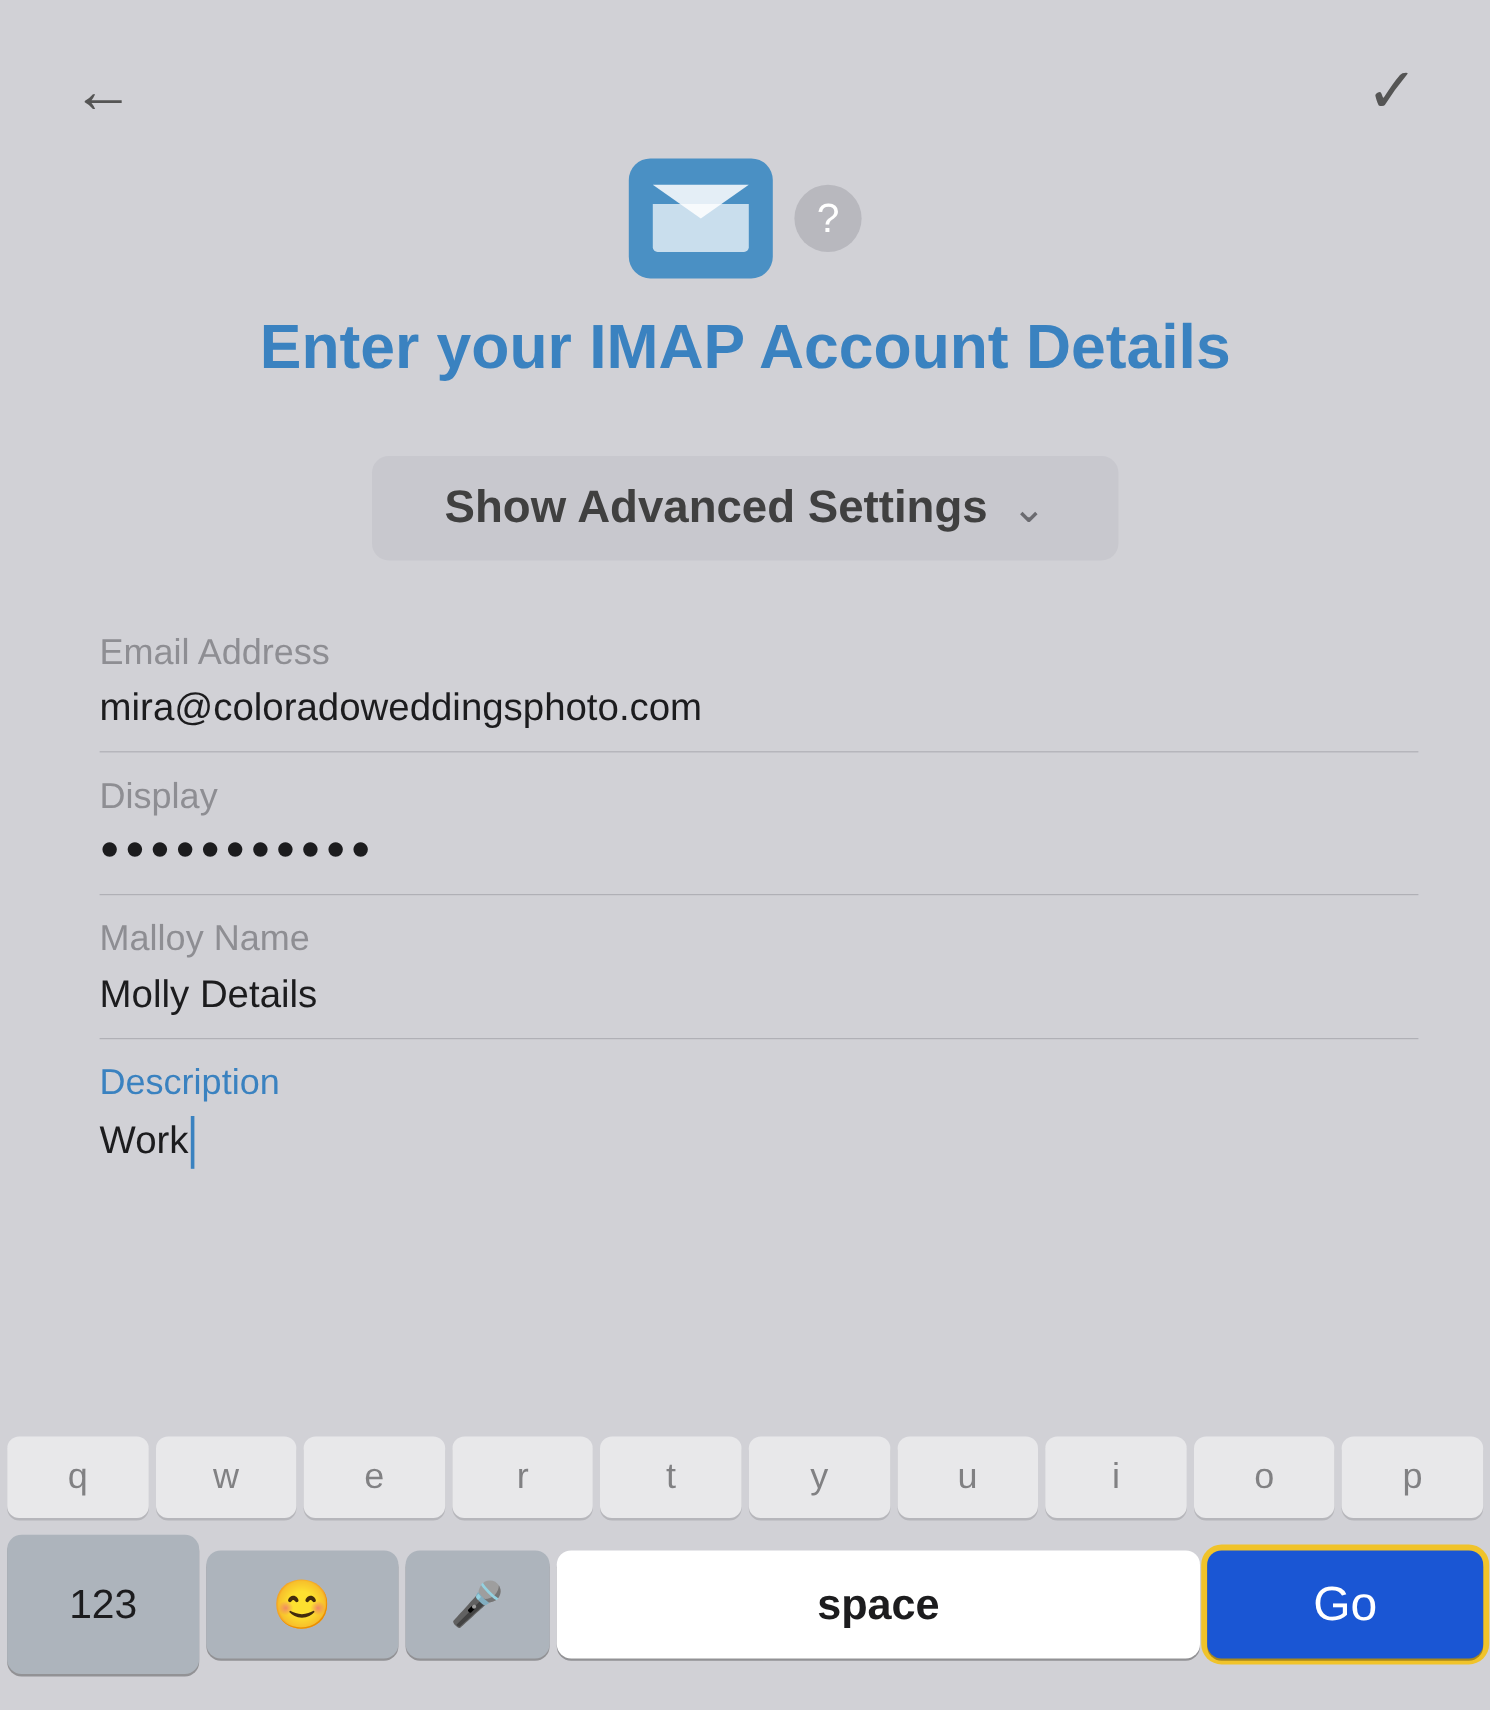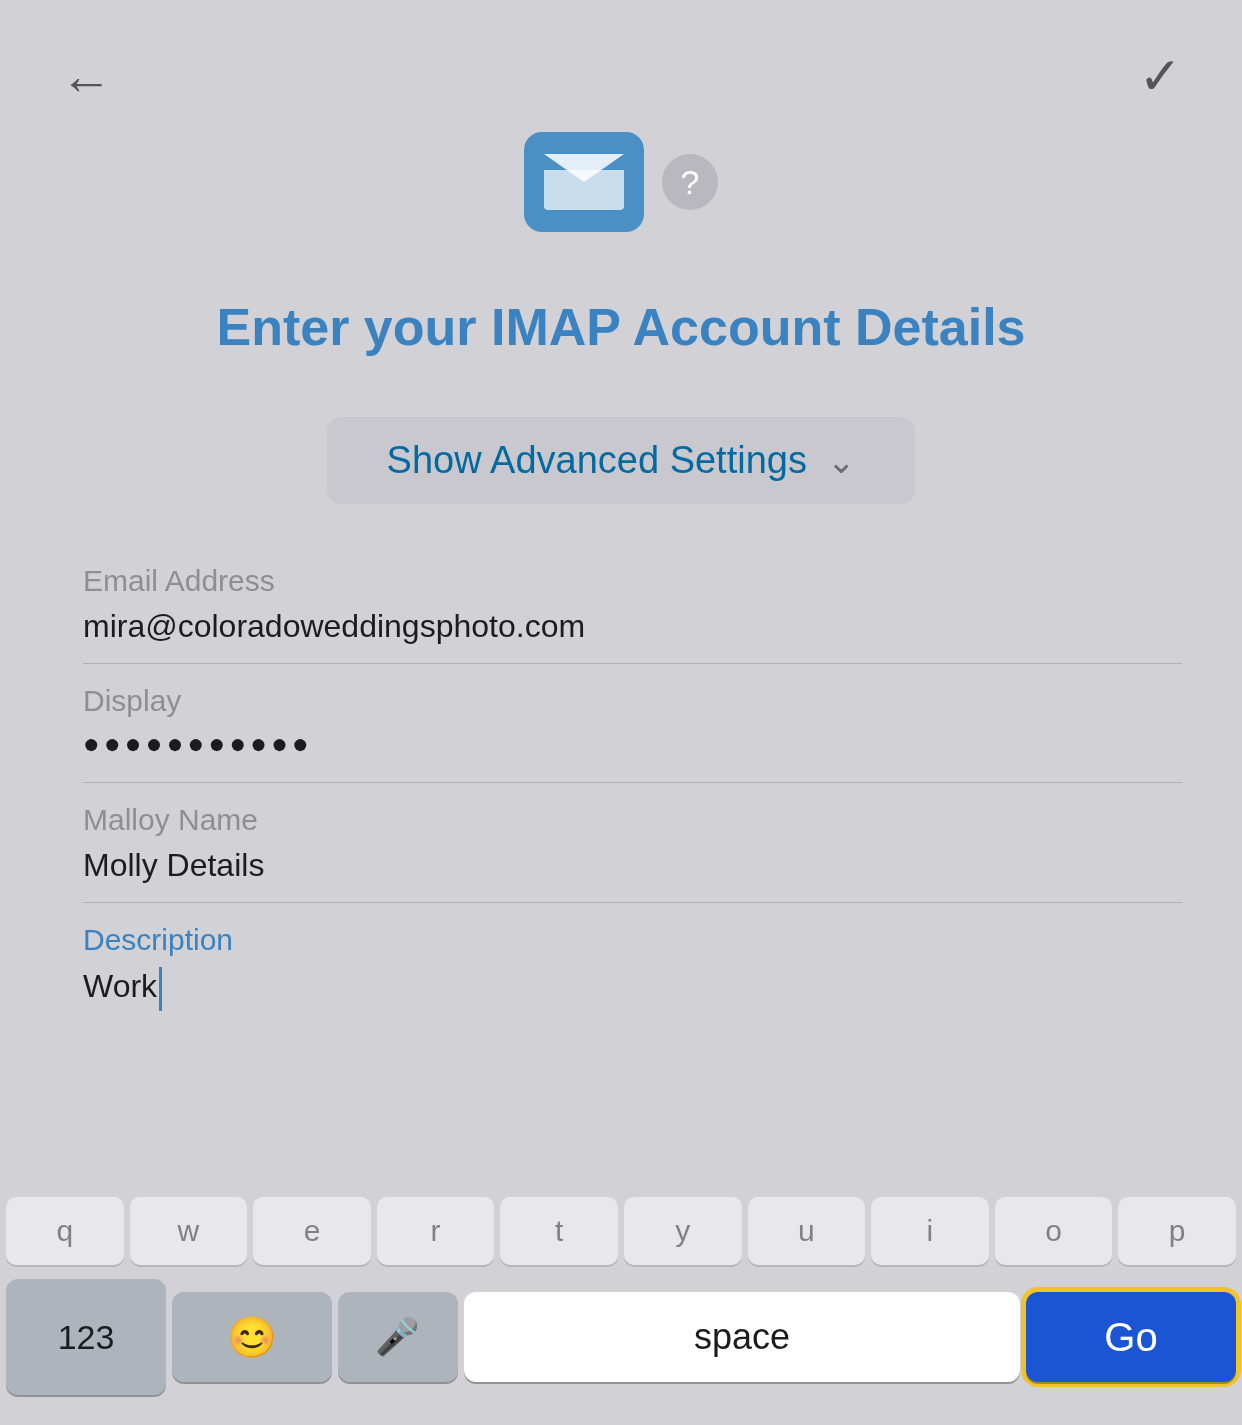--- a/index.html
+++ b/index.html
@@ -108,21 +108,20 @@
       font-weight: 500;
       cursor: pointer;
     }
 
     .page-title {
       font-size: 52px;
       font-weight: 700;
       color: #3a82c0;
       text-align: center;
       padding: 0 60px;
-      margin-top: 37px;
     }
 
     
     .advanced-btn-wrap {
       display: flex;
       justify-content: center;
       margin: 30px 0 40px;
     }
 
     .advanced-btn {
@@ -131,22 +130,22 @@
       border-radius: 14px;
       padding: 22px 60px;
       display: flex;
       align-items: center;
       gap: 20px;
       cursor: pointer;
     }
 
     .advanced-btn-label {
       font-size: 38px;
-      color: #0369a1;
-      font-weight: 400;
+      color: #404040;
+      font-weight: 700;
     }
 
     .chevron-down {
       font-size: 34px;
       color: #6b6b70;
       font-weight: 300;
     }
 
     
     .form-area {
@@ -280,24 +279,25 @@
       height: 90px;
       background-color: #ffffff;
       border-radius: 12px;
       box-shadow: 0 2px 0 rgba(0,0,0,0.3);
       display: flex;
       align-items: center;
       justify-content: center;
       font-size: 36px;
       color: #1c1c1e;
       cursor: pointer;
+      font-weight: bold;
     }
 
     .key-go {
-      width: 210px;
+      width: 230px;
       height: 90px;
       background-color: #1a56d4;
       border-radius: 12px;
       box-shadow: 0 2px 0 rgba(0,0,0,0.3), 0 0 0 5px #f0c32a;
       display: flex;
       align-items: center;
       justify-content: center;
       font-size: 40px;
       color: #ffffff;
       cursor: pointer;

